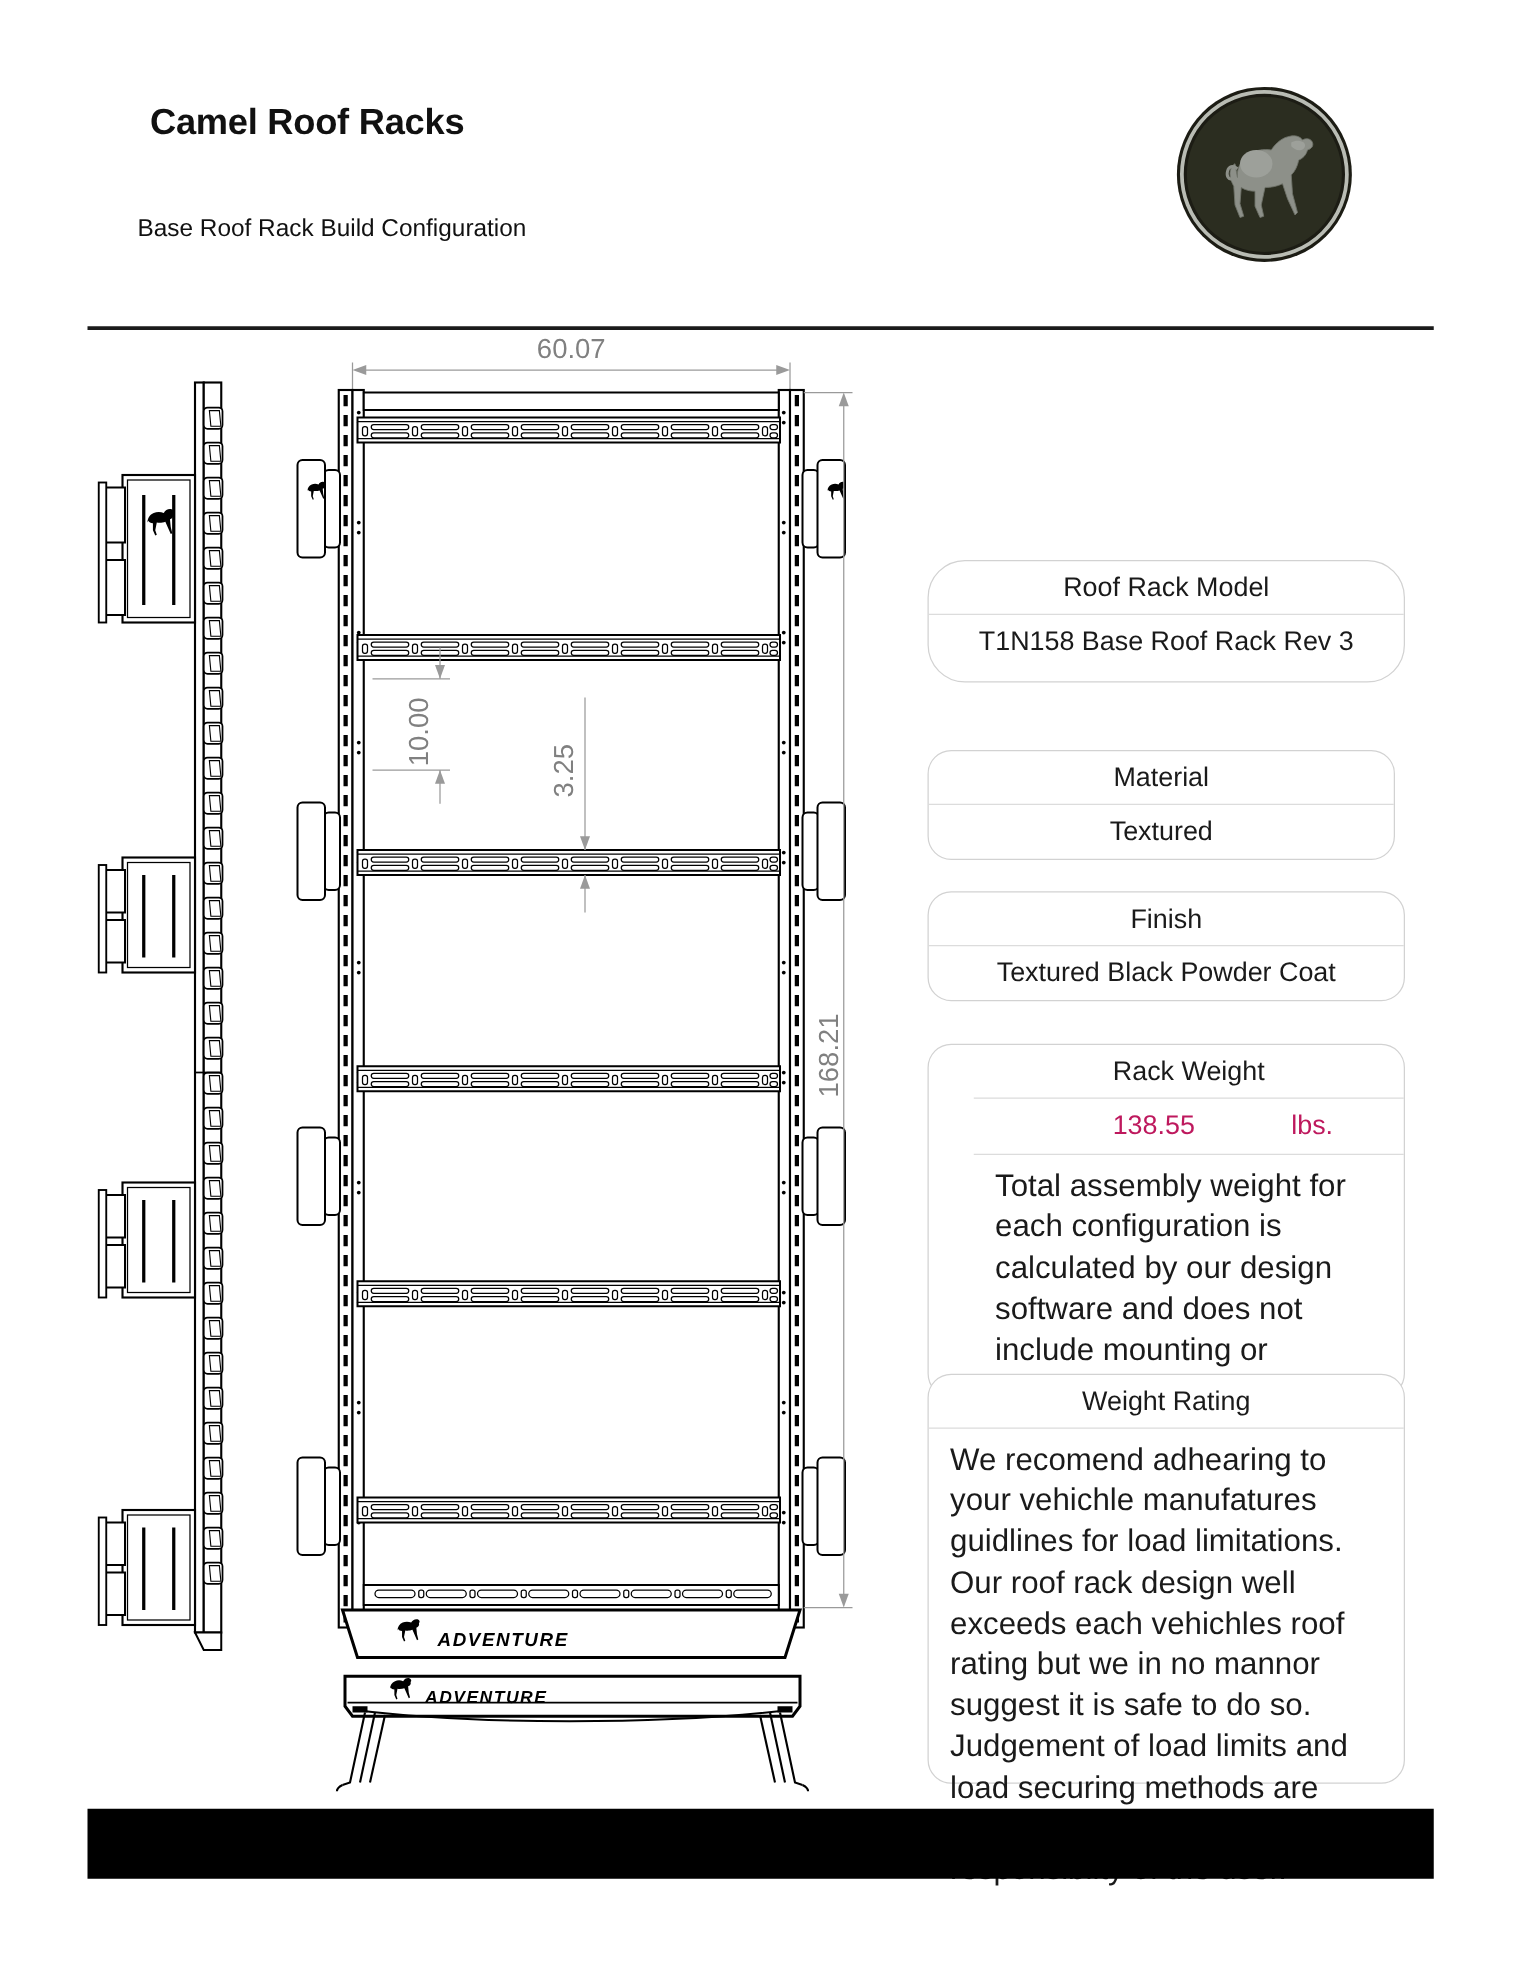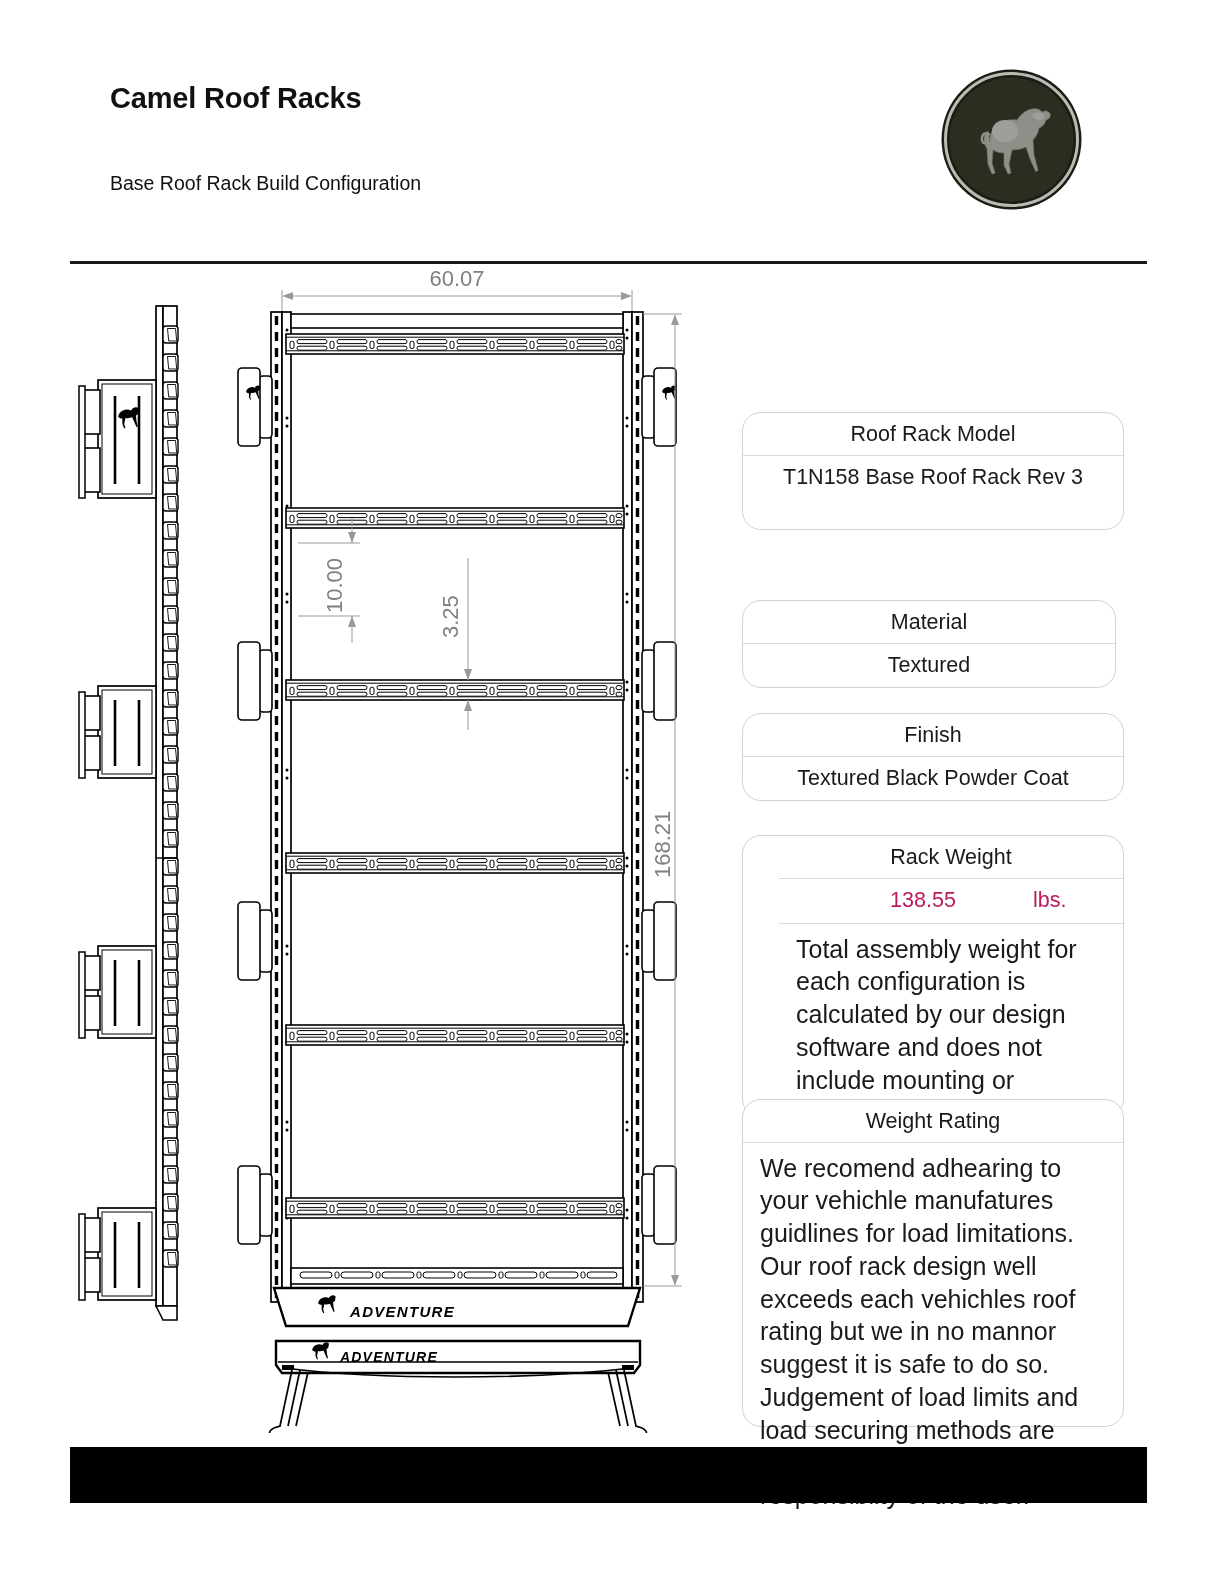--- a/index.html
+++ b/index.html
@@ -16,21 +16,21 @@
     position: relative;
     width: 1214px;
     height: 1571px;
     background: #ffffff;
     overflow: hidden;
   }
 
   
   #brand-title {
     position: absolute;
-    left: 110px;
+    left: 120px;
     top: 82px;
     font-size: 29px;
     font-weight: bold;
     letter-spacing: -0.2px;
     color: #111111;
   }
   #doc-subtitle {
     position: absolute;
     left: 110px;
     top: 172px;
@@ -110,21 +110,21 @@
   .weight-number {
     flex: 1 1 auto;
     text-align: center;
     padding-left: 34px;
   }
   .weight-unit {
     flex: 0 0 90px;
     text-align: left;
   }
 
-  #card-model   { left: 742px; top: 412px; width: 382px; height: 118px; }
+  #card-model   { left: 742px; top: 448px; width: 382px; height: 98px; border-radius: 30px; }
   #card-material{ left: 742px; top: 600px; width: 374px; height: 88px;  }
   #card-finish  { left: 742px; top: 713px; width: 382px; height: 88px;  }
   #card-weight  { left: 742px; top: 835px; width: 382px; height: 283px; padding-left: 36px; }
   #card-rating  { left: 742px; top: 1099px; width: 382px; height: 328px; }
 
   
   #footer-bar {
     position: absolute;
     left: 70px;
     top: 1447px;

